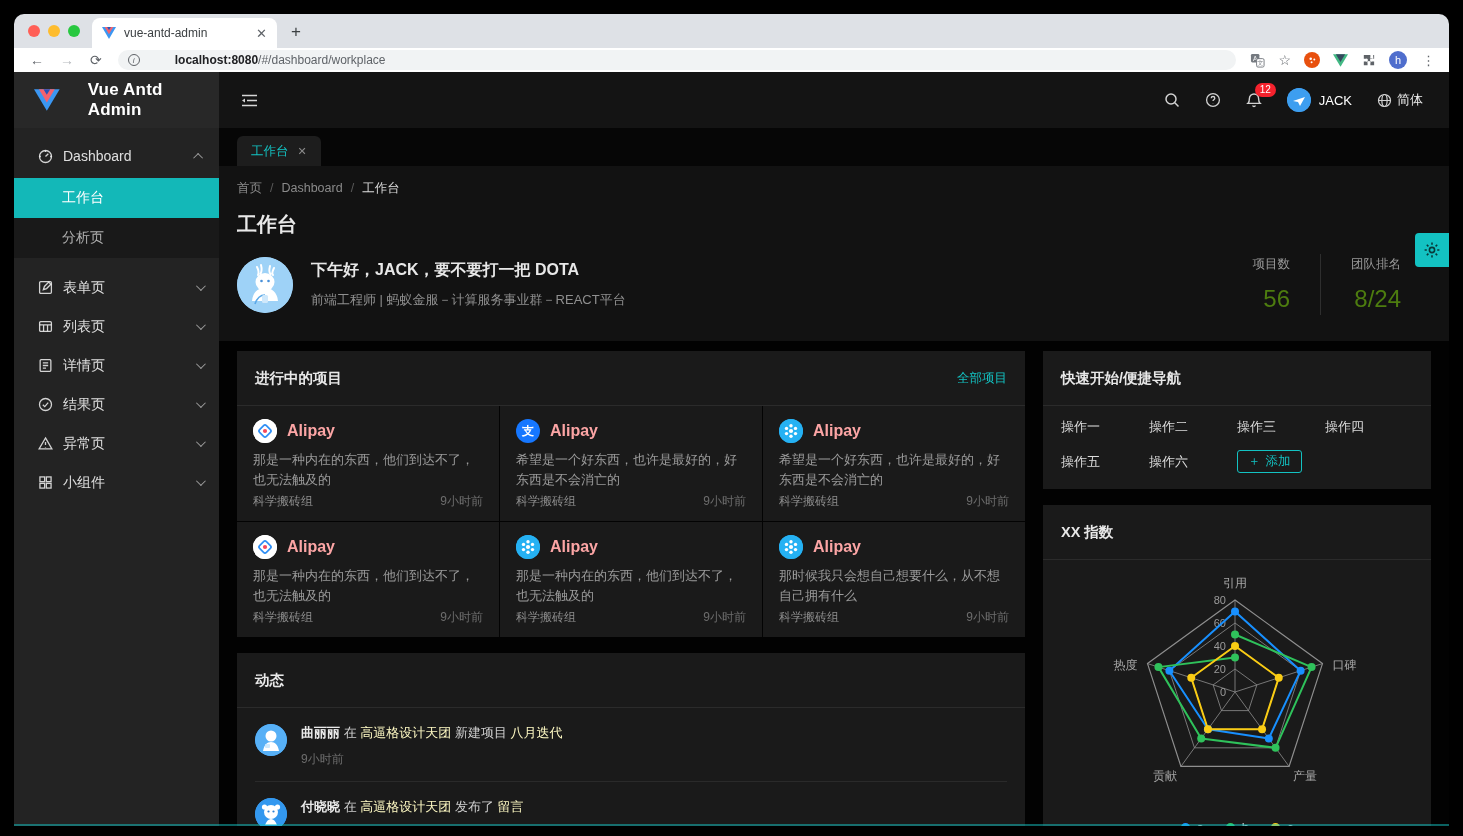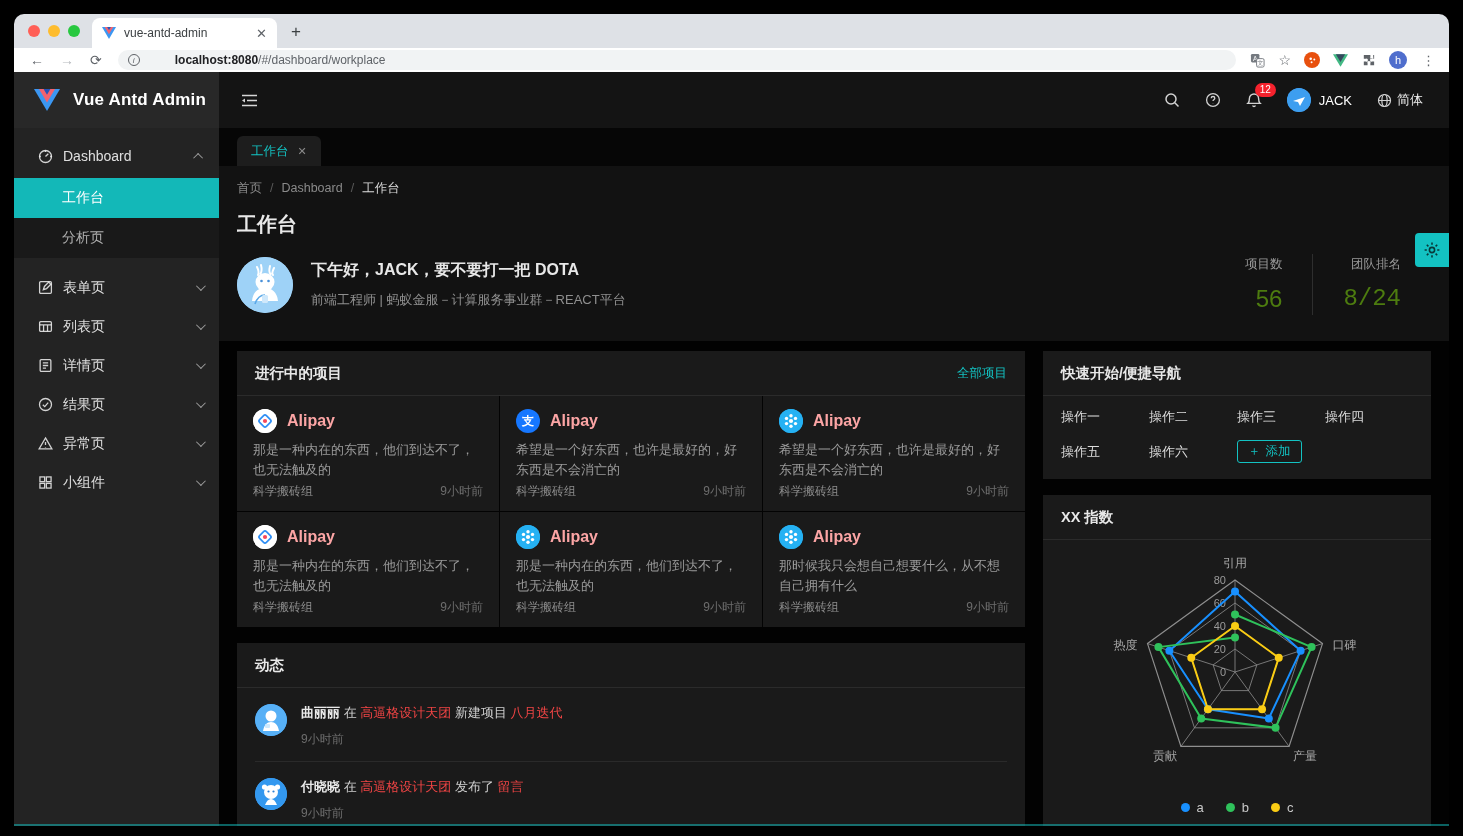--- a/index.html
+++ b/index.html
@@ -34,21 +34,21 @@
   .chrome-avatar { width:18px; height:18px; border-radius:50%; background:#4f6ecd; color:#fff;
     font-size:11px; display:flex; align-items:center; justify-content:center; }
 
   
   .app { position:absolute; left:0; right:0; top:58px; bottom:0; background:#020202; }
   .app::after { content:""; position:absolute; left:0; right:0; bottom:0; height:2px;
     background:rgba(19,194,194,.5); z-index:60; }
 
   
   .sidebar { position:absolute; left:0; top:0; bottom:0; width:205px; background:#232323; z-index:5;}
-  .logo { height:56px; display:flex; align-items:center; gap:13px; padding-left:20px; background:#282828;}
+  .logo { height:56px; display:flex; align-items:center; gap:28px; padding-left:20px; background:#282828;}
   .logo-title { color:#fff; font-size:17px; font-weight:700; letter-spacing:.2px;}
   .menu { padding-top:6px; }
   .m-item { height:40px; display:flex; align-items:center; gap:10px; padding:0 16px 0 24px;
     color:rgba(255,255,255,.85); font-size:14px; cursor:pointer; }
   .m-item .mi { color:rgba(255,255,255,.8); display:flex; }
   .m-item .lbl { flex:1; }
   .chev { width:7px; height:7px; border-right:1.6px solid #9a9a9a; border-bottom:1.6px solid #9a9a9a; flex:none;}
   .chev.down { transform:rotate(45deg) translateY(-2px); }
   .chev.up { transform:rotate(-135deg) translateY(-2px); }
   .submenu { background:#191919; }
@@ -88,29 +88,29 @@
   .crumb .cur { color:#d9d9d9; }
   .ptitle { margin-top:14px; font-size:20px; font-weight:600; color:#e9e9e9; }
   .welcome { margin-top:16px; display:flex; align-items:center; }
   .wavatar { width:56px; height:56px; border-radius:50%; overflow:hidden; flex:none;
     background:#9ed2f7; }
   .winfo { margin-left:18px; }
   .greet { font-size:16px; color:#e8e8e8; font-weight:600; }
   .role { margin-top:10px; font-size:13px; color:#8f8f8f; }
   .stats { margin-left:auto; display:flex; }
   .stat { padding:2px 30px; text-align:right; }
-  .stat + .stat { border-left:1px solid #2e2e2e;font-family:Liberation Mono, monospace; }
+  .stat + .stat { border-left:1px solid #2e2e2e; }
   .stat-l { font-size:12.5px; color:#9a9a9a; }
   .stat-v { margin-top:12px; font-size:24px; color:#4d7c0f; }
 
   .main { display:flex; gap:18px; padding:10px 18px 0; background:#020202; }
   .col-l { width:788px; flex:none; }
   .col-r { flex:1; min-width:0; }
   .card { background:#1a1a1a; }
-  .card-h { height:45px; display:flex; align-items:center; padding:0 18px;
+  .card-h { height:55px; display:flex; align-items:center; padding:0 18px;
     border-bottom:1px solid #2b2b2b; }
   .card-t { font-size:14.5px; font-weight:700; color:#e8e8e8; flex:1;}
   .linkmore { font-size:12.5px; color:#13c2c2; cursor:pointer; }
 
   
   .pgrid { display:grid; grid-template-columns:repeat(3,1fr); gap:1px; background:#030303; }
   .pcell { background:#1a1a1a; height:115px; padding:13px 16px 11px; display:flex; flex-direction:column; cursor:pointer;}
   .prow1 { display:flex; align-items:center; gap:10px; }
   .picon { width:24px; height:24px; border-radius:50%; flex:none; display:flex; align-items:center; justify-content:center;}
   .picon.alipay { background:#1677ff; color:#fff; font-size:12px; font-weight:700;}
@@ -123,21 +123,21 @@
   .pgroup { color:#8d8d8d; flex:1; }
   .ptime { color:#6d6d6d; }
 
   
   .act-card { margin-top:16px; }
   .act-item { margin:0 18px; padding:16px 0 13px; display:flex; gap:14px;
     border-bottom:1px solid #2a2a2a; }
   .aavatar { width:32px; height:32px; border-radius:50%; flex:none; overflow:hidden; background:#3f9ff2;}
   .aline { font-size:13px; color:#cfcfcf; }
   .aline .usr { color:#e9e9e9; font-weight:700; }
-  .aline a { color:#ef4444; text-decoration:none; cursor:pointer;}
+  .aline a { color:#fef9c3; text-decoration:none; cursor:pointer;}
   .atime { margin-top:9px; font-size:12px; color:#6d6d6d; }
 
   
   .qbody { padding:12px 18px 16px; display:grid; grid-template-columns:repeat(4,1fr);
     row-gap:14px; align-items:center;}
   .qlink { font-size:13px; color:#dcdcdc; cursor:pointer; }
   .addbtn { justify-self:start; display:inline-flex; align-items:center; gap:5px;
     border:1px solid #13c2c2; color:#13c2c2; font-size:12.5px; border-radius:3px;
     padding:2px 10px; cursor:pointer; background:transparent;}
 

